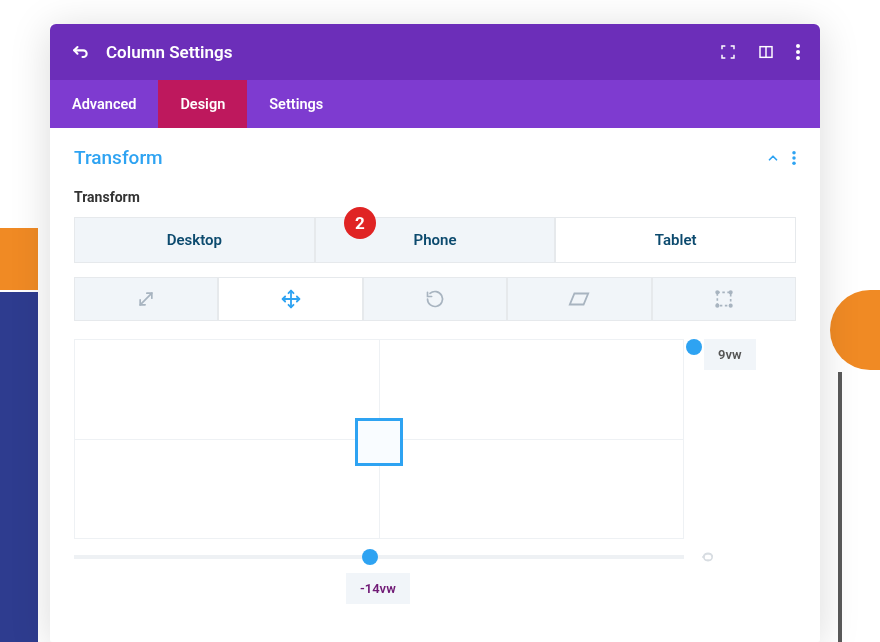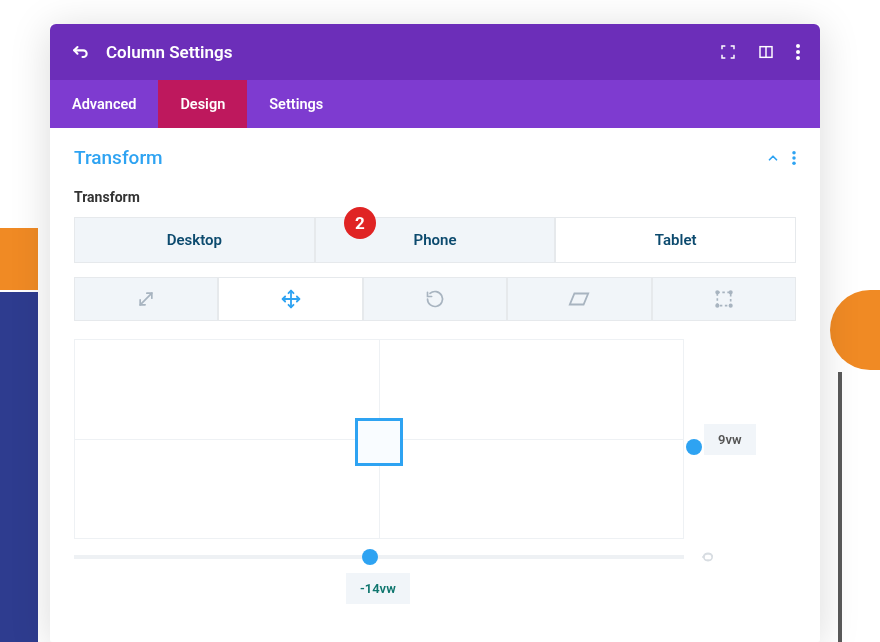--- a/index.html
+++ b/index.html
@@ -140,21 +140,21 @@
     cursor: pointer;
     color: #a8b4c0;
   }
   .op-tab.active {
     background: #fff;
     color: #2ea3f2;
   }
   .canvas-row {
     display: flex;
     gap: 4px;
-    align-items: center;
+    align-items: flex-start;
   }
   .canvas {
     position: relative;
     width: 610px;
     height: 200px;
     border: 1px solid #eef1f4;
   }
   .canvas .hline {
     position: absolute;
     left: 0; right: 0;
@@ -239,21 +239,21 @@
   .hvalue {
     margin-top: 8px;
     margin-left: 272px;
   }
   .hvalue .chip {
     display: inline-block;
     background: #f1f5f9;
     padding: 8px 14px;
     font-size: 13px;
     font-weight: 600;
-    color: #0f766e;
+    color: #701a75;
   }
   .link-icon {
     color: #d8dde2;
     font-size: 15px;
   }
   .step-badge {
     position: absolute;
     width: 32px; height: 32px;
     background: #e02424;
     border-radius: 50%;

